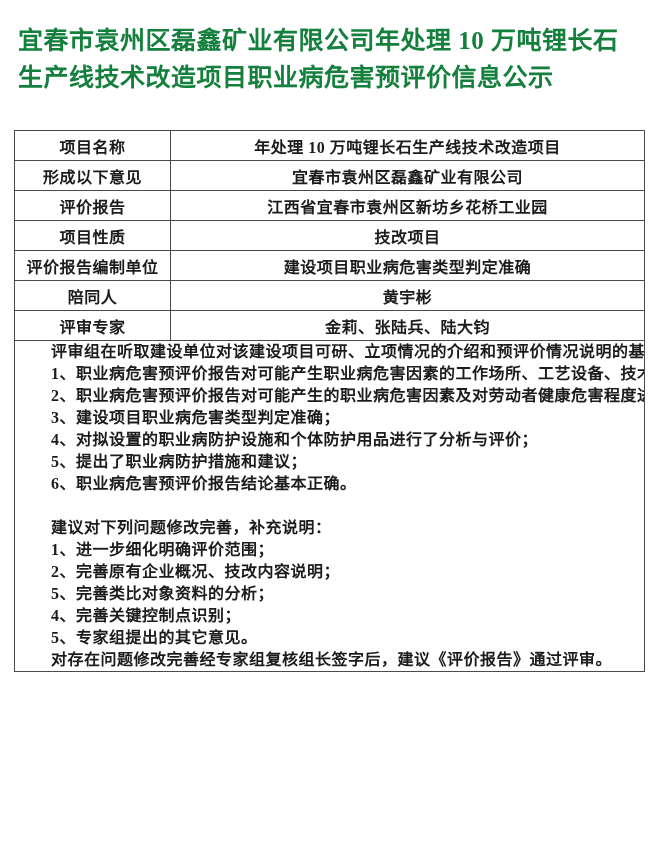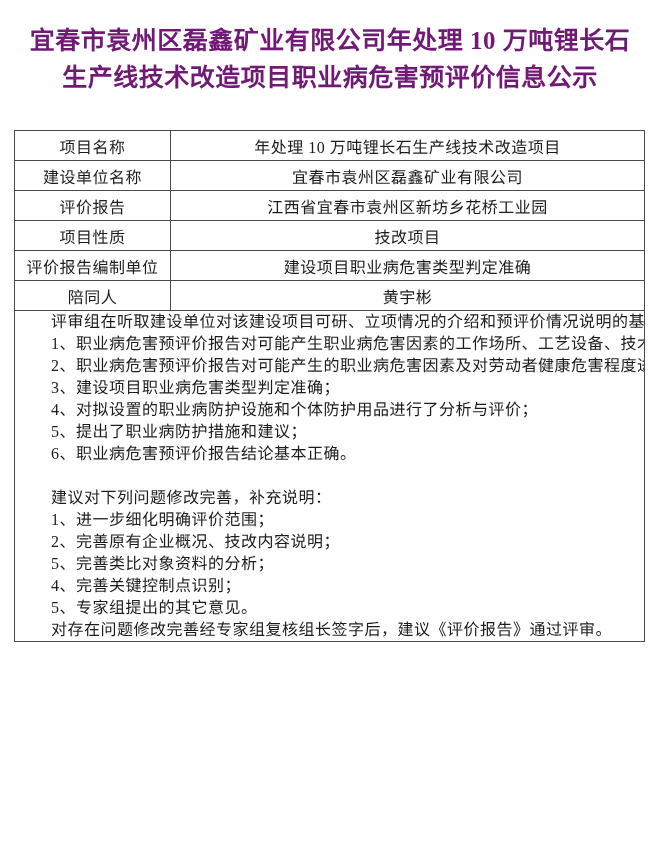--- a/index.html
+++ b/index.html
@@ -10,43 +10,44 @@
   body {
     width: 660px;
     height: 841px;
     position: relative;
     font-family: "Liberation Serif", "DejaVu Serif", serif;
     color: #1c1c1c;
     overflow: hidden;
   }
   .page-title {
     margin: 22px 18px 0 18px;
-    text-align: center;
+    text-align: left;
     font-size: 25px;
     font-weight: 700;
     line-height: 37px;
-    color: #701a75;
+    color: #15803d;
     letter-spacing: 0.5px;
   }
   table.info-table {
     border-collapse: collapse;
     table-layout: fixed;
     width: 630px;
     margin: 34px 0 0 14px;
   }
   table.info-table td {
     border: 1px solid #4a4a4a;
     height: 29px;
     font-size: 16px;
     text-align: center;
     vertical-align: middle;
     padding: 0 4px;
     letter-spacing: 0.5px;
     white-space: nowrap;
     overflow: hidden;
+    font-weight: bold;
   }
   td.review-cell {
     height: 424px;
     vertical-align: top;
     text-align: left;
     white-space: normal;
     padding: 4px 16px 0 8px;
     letter-spacing: 0.2px;
   }
   .review-cell p {
@@ -69,38 +70,42 @@
     <col style="width:128px">
     <col style="width:149px">
     <col style="width:197px">
   </colgroup>
   <tbody>
     <tr>
       <td>项目名称</td>
       <td colspan="3">年处理 10 万吨锂长石生产线技术改造项目</td>
     </tr>
     <tr>
-      <td>建设单位名称</td>
+      <td>形成以下意见</td>
       <td colspan="3">宜春市袁州区磊鑫矿业有限公司</td>
     </tr>
     <tr>
       <td>评价报告</td>
       <td colspan="3">江西省宜春市袁州区新坊乡花桥工业园</td>
     </tr>
     <tr>
       <td>项目性质</td>
       <td colspan="3">技改项目</td>
     </tr>
     <tr>
       <td>评价报告编制单位</td>
       <td colspan="3">建设项目职业病危害类型判定准确</td>
     </tr>
     <tr>
       <td>陪同人</td>
       <td colspan="3">黄宇彬</td>
+    </tr>
+    <tr>
+      <td>评审专家</td>
+      <td colspan="3">金莉、张陆兵、陆大钧</td>
     </tr>
     <tr>
       <td colspan="4" class="review-cell">
         <p>评审组在听取建设单位对该建设项目可研、立项情况的介绍和预评价情况说明的基础上，查阅了有关资料，评审了《评价报告》，经过认真讨论，形成以下意见：</p>
         <p>1、职业病危害预评价报告对可能产生职业病危害因素的工作场所、工艺设备、技术材料等进行了描述；</p>
         <p>2、职业病危害预评价报告对可能产生的职业病危害因素及对劳动者健康危害程度进行了分析和评价；</p>
         <p>3、建设项目职业病危害类型判定准确；</p>
         <p>4、对拟设置的职业病防护设施和个体防护用品进行了分析与评价；</p>
         <p>5、提出了职业病防护措施和建议；</p>
         <p>6、职业病危害预评价报告结论基本正确。</p>

